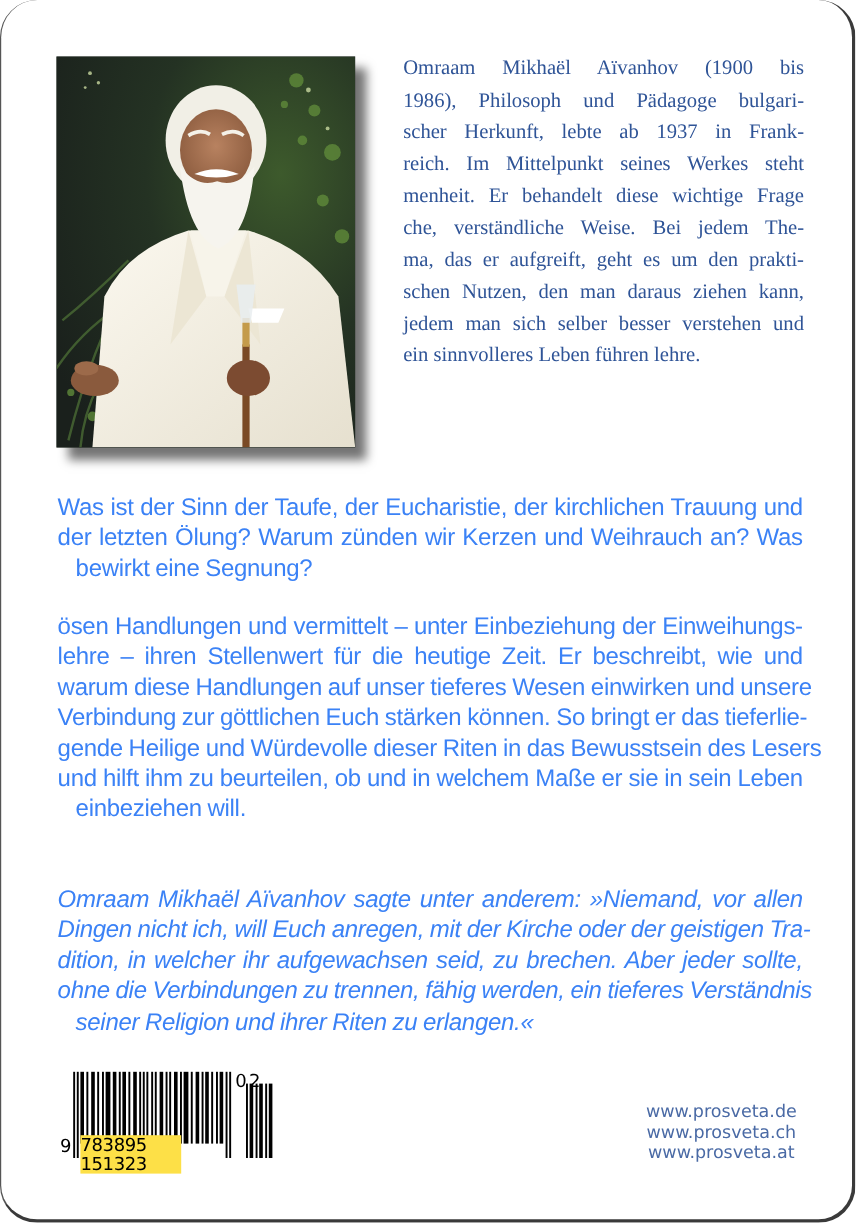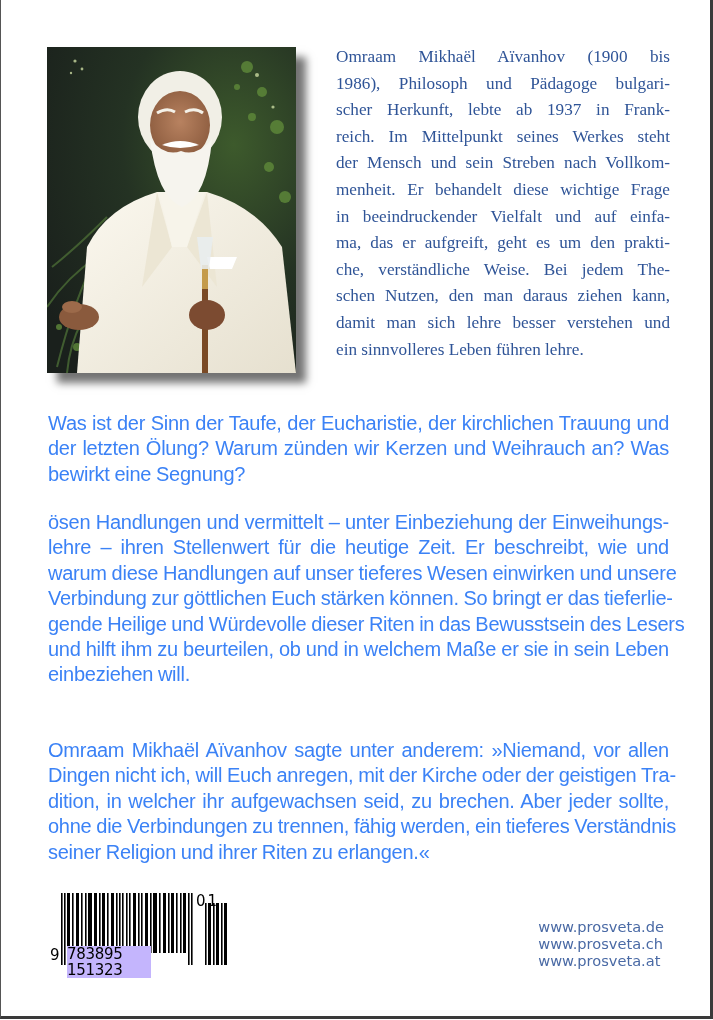--- a/index.html
+++ b/index.html
@@ -16,20 +16,21 @@
     .page {
       position: absolute;
       left: 0;
       top: 0;
       width: 709px;
       height: 1016px;
       border-right: 3px solid #3a3a3a;
       border-bottom: 3px solid #3a3a3a;
       border-left: 1px solid #555;
       background: #ffffff;
+      border-radius: 31px;
     }
     
     .photo-wrap {
       position: absolute;
       left: 46px;
       top: 47px;
       width: 249px;
       height: 326px;
       box-shadow: 10px 10px 8px rgba(0,0,0,0.55);
       overflow: hidden;
@@ -69,24 +70,24 @@
       color: #3b82f6;
       letter-spacing: -0.25px;
       word-spacing: -0.5px;
     }
     .body-text .line {
       display: block;
       text-align: justify;
       text-align-last: justify;
       white-space: nowrap;
     }
-    .body-text .line.last { text-align-last: left; }
+    .body-text .line.last { text-align-last: left; margin-left: 15px; }
     .p1 { top: 411px; }
     .p2 { top: 510px; }
-    .p3 { top: 738px; }
+    .p3 { top: 738px; font-style: italic; }
 
     
     .barcode {
       position: absolute;
       left: 58px;
       top: 893px;
       width: 170px;
       height: 72px;
     }
     .barcode svg { display: block; }
@@ -99,21 +100,21 @@
       color: #000;
     }
     .barcode-main {
       position: absolute;
       left: 66px;
       top: 946px;
       width: 84px;
       font-family: "DejaVu Sans", sans-serif;
       font-size: 15px;
       color: #000;
-      background: #c4b5fd;
+      background: #fde047;
       letter-spacing: -0.3px;
       line-height: 16px;
     }
     .barcode-addon {
       position: absolute;
       left: 195px;
       top: 893px;
       font-family: "DejaVu Sans", sans-serif;
       font-size: 15px;
       color: #000;
@@ -125,21 +126,21 @@
     .urls {
       position: absolute;
       right: 46px;
       top: 918px;
       text-align: left;
       font-family: "DejaVu Sans", "Liberation Sans", sans-serif;
       font-size: 14.6px;
       line-height: 17px;
       color: #4a6aa5;
     }
-    .urls .url { display: block; }
+    .urls .url { display: block; text-align: center; }
   </style>
 </head>
 <body>
 
 <div class="page">
 
   <div class="photo-wrap" title="Portrait of an elderly man with white hair and beard in a white suit, holding a walking stick, in front of dark green foliage">
     <svg width="249" height="326" viewBox="0 0 249 326">
       <defs>
         <radialGradient id="bg" cx="0.75" cy="0.3" r="0.9">
@@ -213,27 +214,25 @@
       <ellipse cx="32" cy="270" rx="20" ry="13" fill="#8a5a3d"></ellipse>
       <ellipse cx="25" cy="260" rx="10" ry="6" fill="#9c6a4a"></ellipse>
     </svg>
   </div>
 
   <div class="bio">
     <span class="line">Omraam Mikhaël Aïvanhov (1900 bis</span>
     <span class="line">1986), Philosoph und Pädagoge bulgari-</span>
     <span class="line">scher Herkunft, lebte ab 1937 in Frank-</span>
     <span class="line">reich. Im Mittelpunkt seines Werkes steht</span>
-    <span class="line">der Mensch und sein Streben nach Vollkom-</span>
     <span class="line">menheit. Er behandelt diese wichtige Frage</span>
-    <span class="line">in beeindruckender Vielfalt und auf einfa-</span>
+    <span class="line">che, verständliche Weise. Bei jedem The-</span>
     <span class="line">ma, das er aufgreift, geht es um den prakti-</span>
-    <span class="line">che, verständliche Weise. Bei jedem The-</span>
     <span class="line">schen Nutzen, den man daraus ziehen kann,</span>
-    <span class="line">damit man sich lehre besser verstehen und</span>
+    <span class="line">jedem man sich selber besser verstehen und</span>
     <span class="line last">ein sinnvolleres Leben führen lehre.</span>
   </div>
 
   <div class="body-text p1">
     <span class="line">Was ist der Sinn der Taufe, der Eucharistie, der kirchlichen Trauung und</span>
     <span class="line">der letzten Ölung? Warum zünden wir Kerzen und Weihrauch an? Was</span>
     <span class="line last">bewirkt eine Segnung?</span>
   </div>
 
   <div class="body-text p2">
@@ -296,20 +295,20 @@
         <rect x="149" y="10" width="3" height="62"></rect>
         <rect x="154" y="10" width="1.6" height="62"></rect>
         <rect x="157" y="10" width="3" height="62"></rect>
         <rect x="162" y="10" width="1.6" height="62"></rect>
         <rect x="165" y="10" width="3" height="62"></rect>
       </g>
     </svg>
   </div>
   <span class="barcode-first">9</span>
   <span class="barcode-main">783895 151323</span>
-  <span class="barcode-addon">01</span>
+  <span class="barcode-addon">02</span>
 
   <div class="urls">
     <span class="url">www.prosveta.de</span>
     <span class="url">www.prosveta.ch</span>
     <span class="url">www.prosveta.at</span>
   </div>
 </div>
 
 </body></html>

